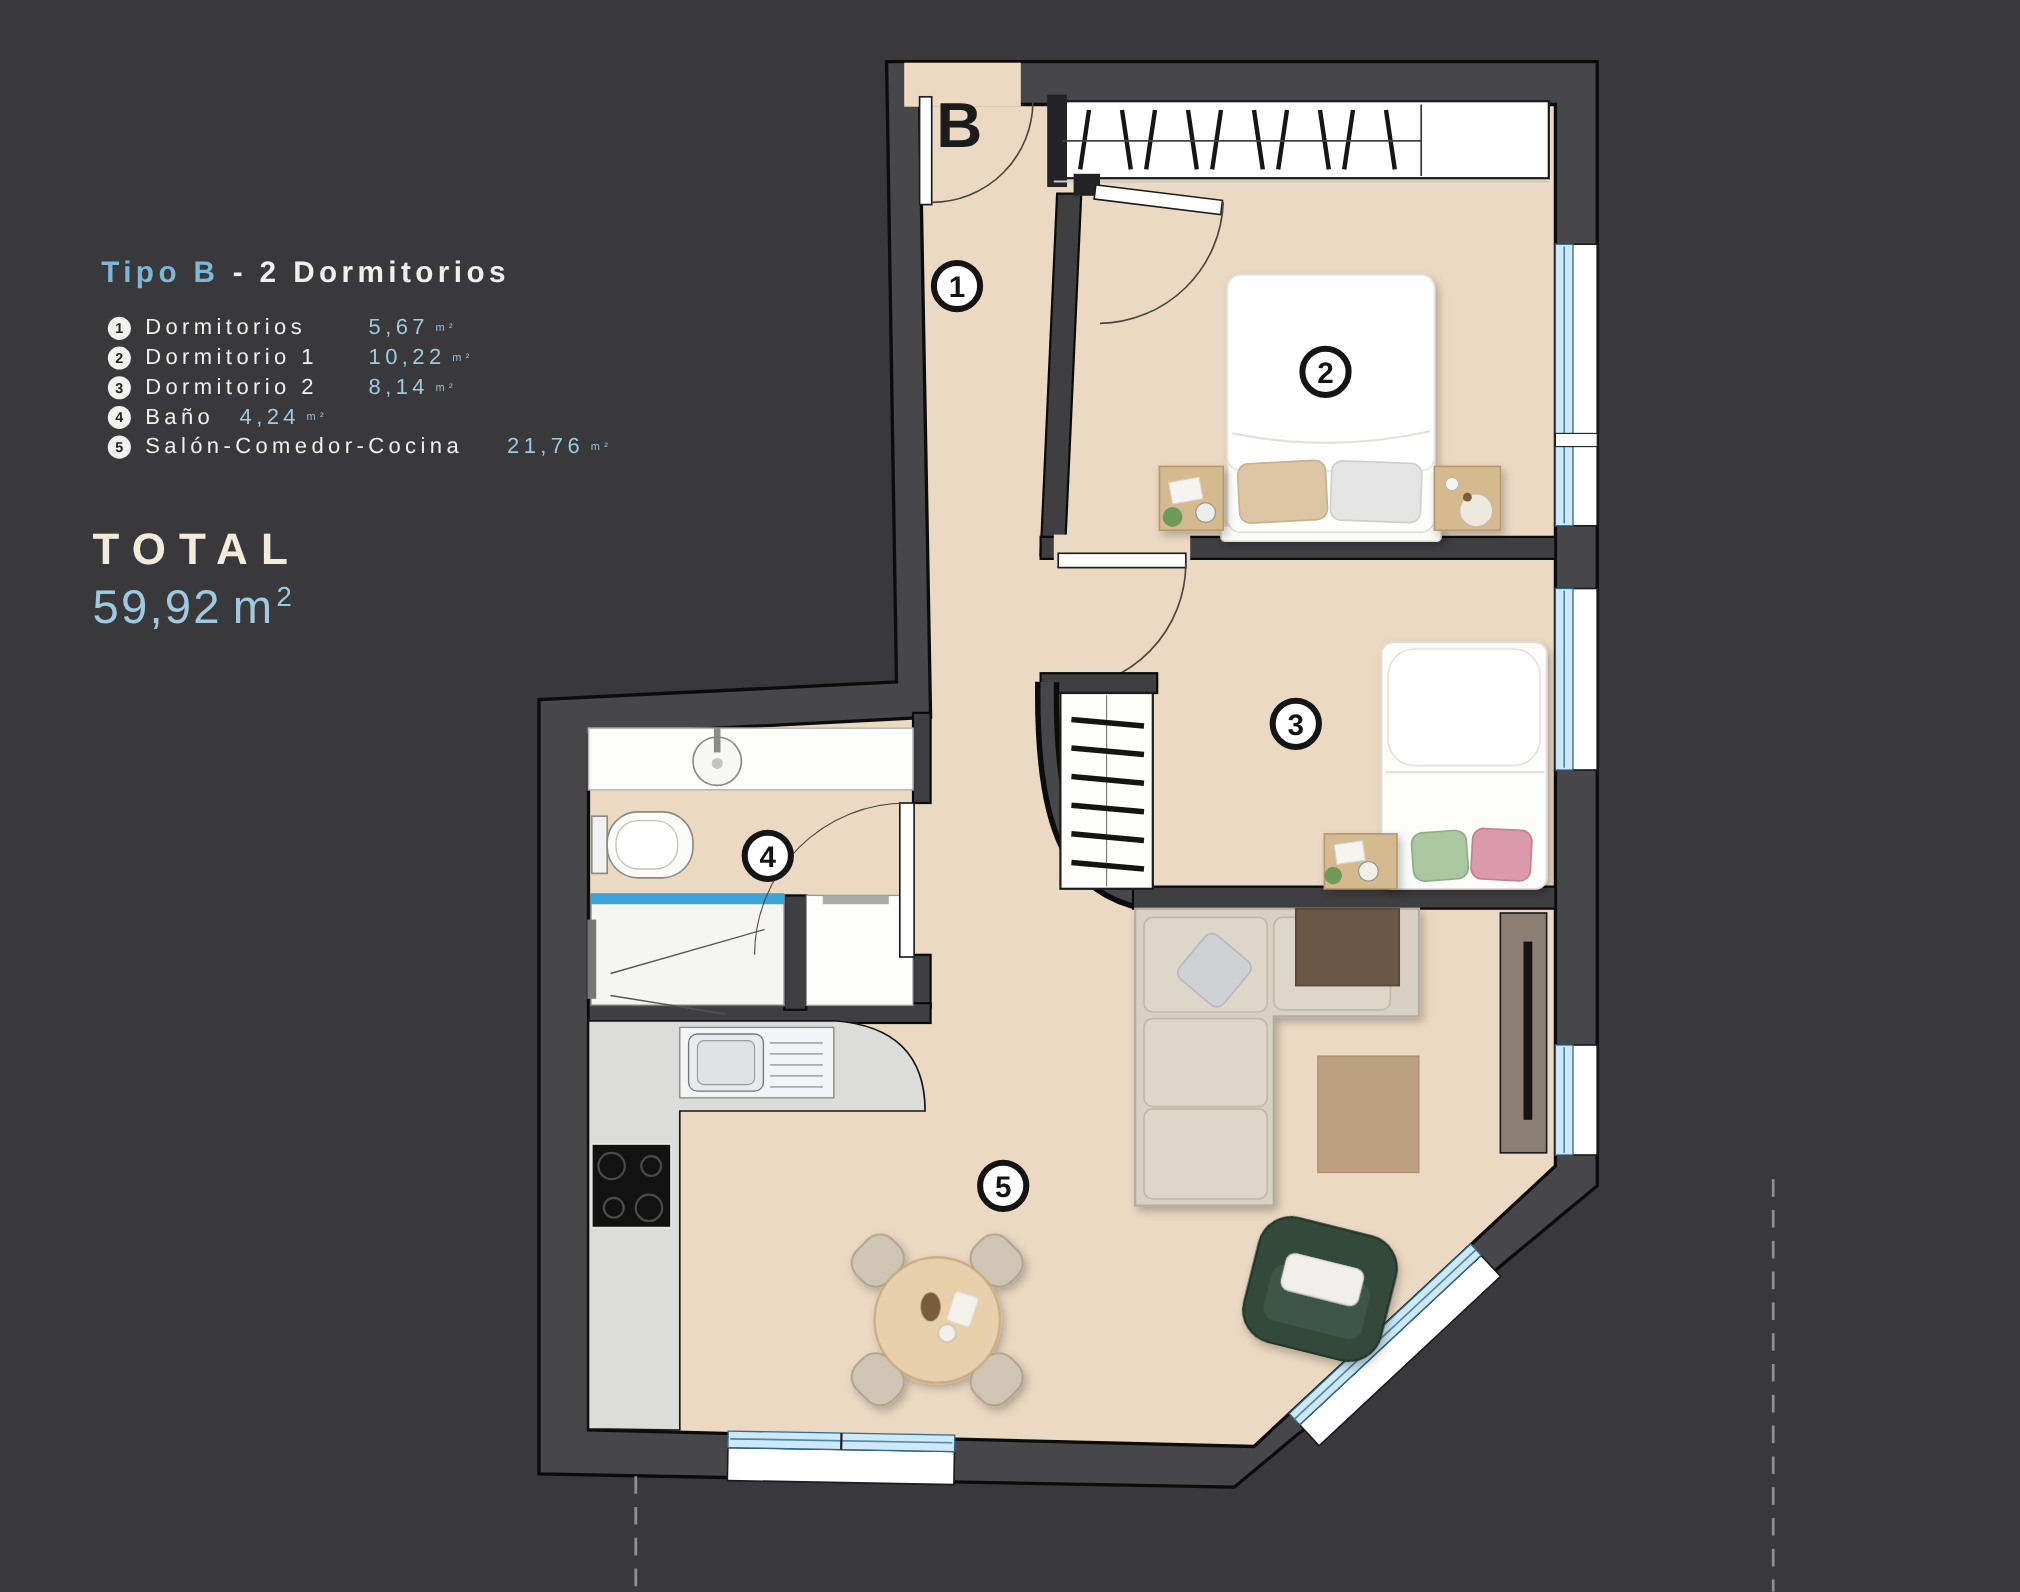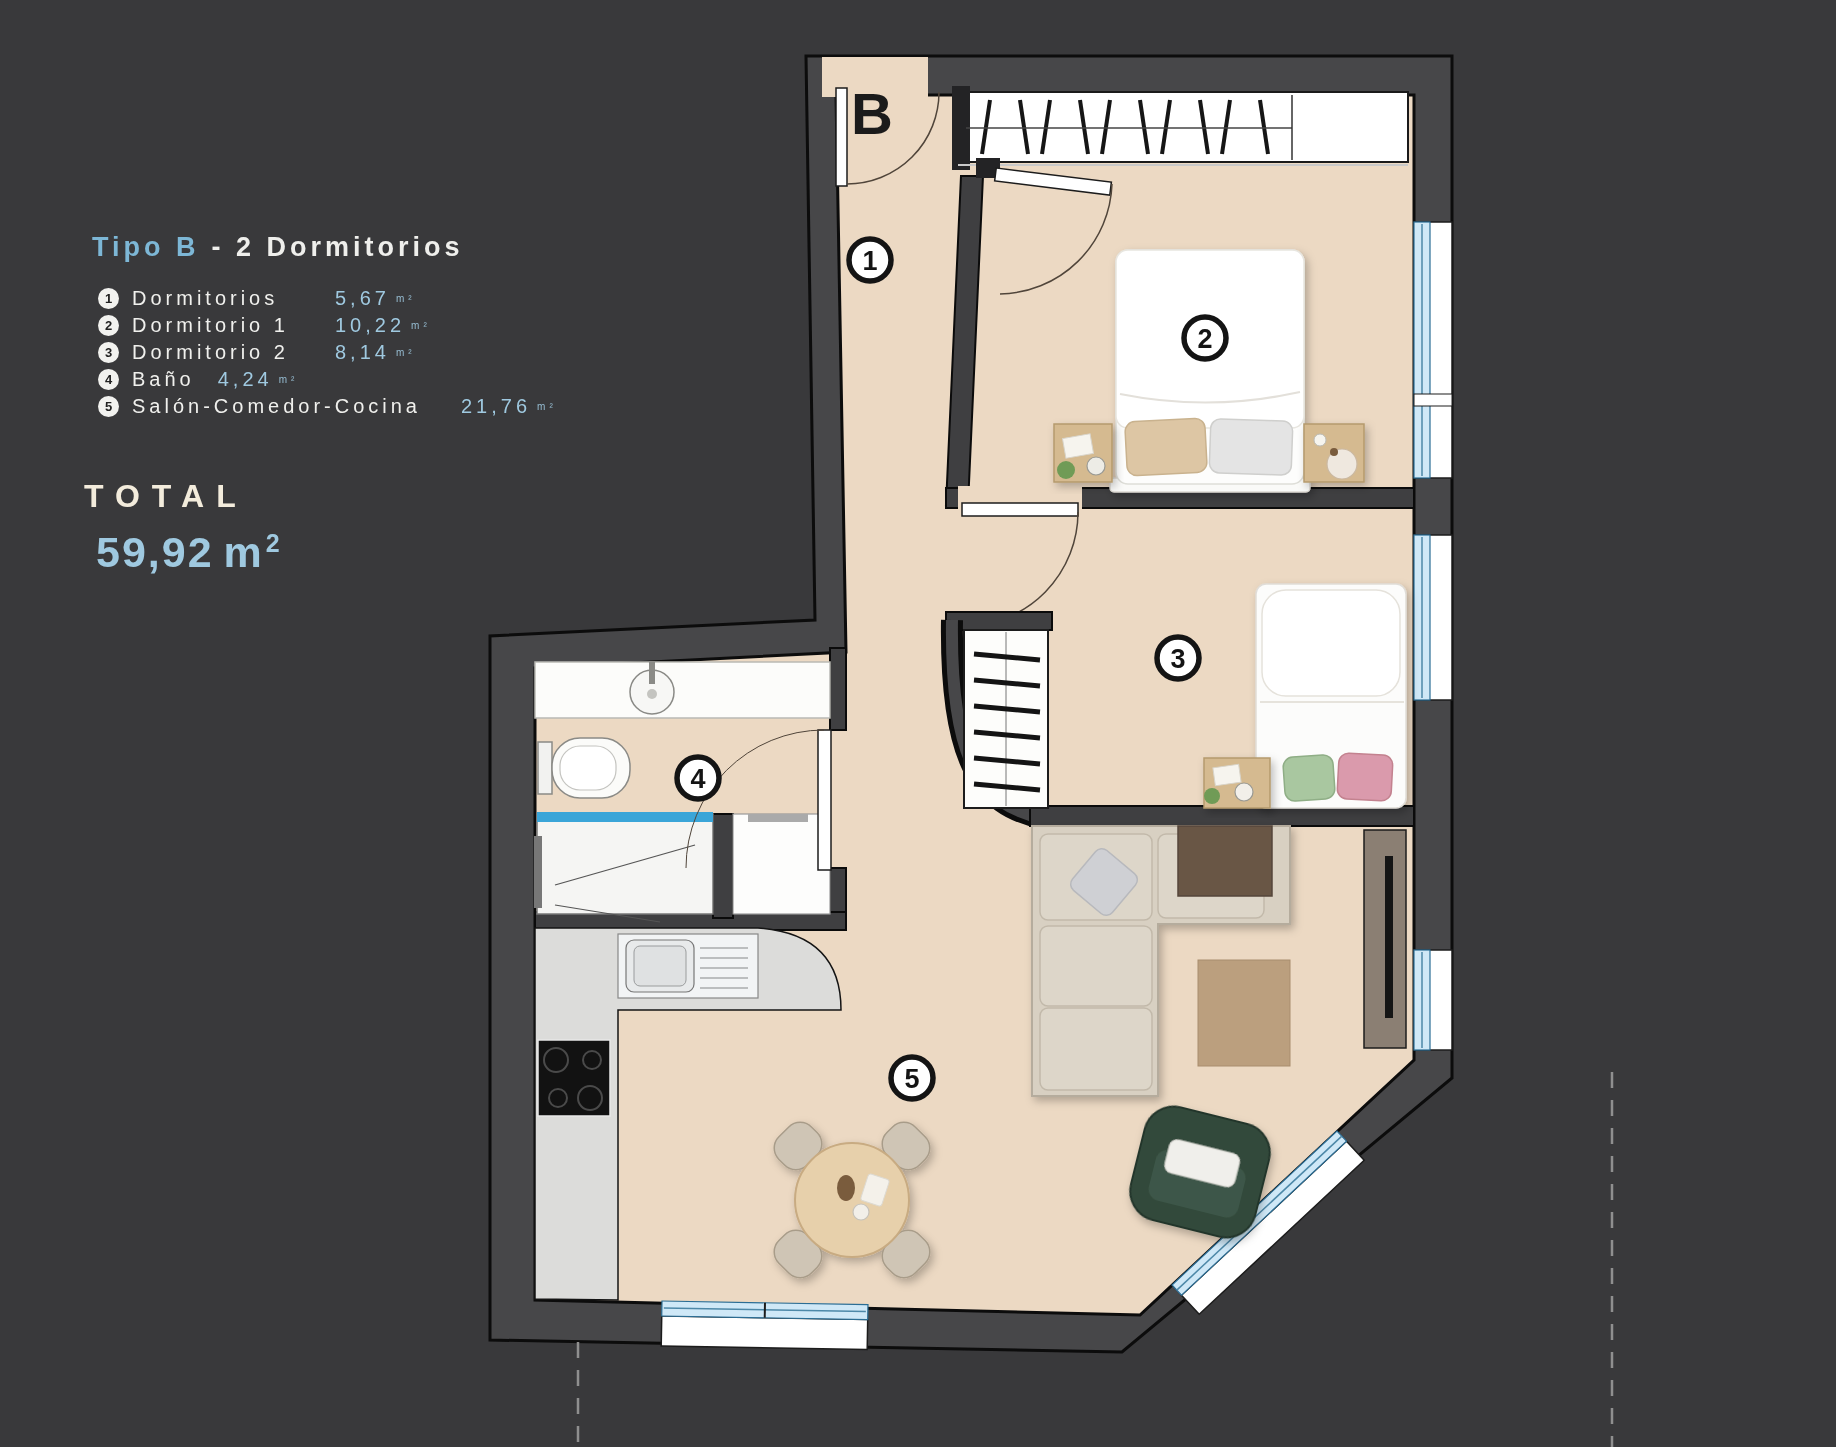--- a/index.html
+++ b/index.html
@@ -22,22 +22,22 @@
   .legend li{display:flex;align-items:center;height:27px;font-size:20px;letter-spacing:4px;white-space:nowrap}
   .badge{display:inline-flex;align-items:center;justify-content:center;flex:0 0 auto;
     width:21px;height:21px;border-radius:50%;background:#f2f2ef;color:#222;
     font-size:13px;font-weight:700;letter-spacing:0;margin-right:13px}
   .legend .name{color:#f0f0ed}
   .legend .area{color:var(--accent-blue,#9fc9e0)}
   .legend li.r1 .name,.legend li.r2 .name,.legend li.r3 .name{min-width:203px}
   .legend li.r4 .area{margin-left:23px}
   .legend li.r5 .area{margin-left:40px}
   .legend .unit{color:var(--accent-blue,#9fc9e0);font-size:10px;margin-left:6px;opacity:.9}
-  .total-label{position:absolute;left:0;top:358px;font-size:32px;font-weight:700;letter-spacing:12px;color:var(--cream,#f3ecdc)}
-  .total-value{position:absolute;left:12px;top:408px;font-size:43px;font-weight:700;letter-spacing:2px;color:var(--accent-blue,#9fc9e0);white-space:nowrap}
+  .total-label{position:absolute;left:0;top:358px;font-size:40px;font-weight:700;letter-spacing:12px;color:var(--cream,#f3ecdc)}
+  .total-value{position:absolute;left:0;top:408px;font-size:43px;font-weight:400;letter-spacing:2px;color:var(--accent-blue,#9fc9e0);white-space:nowrap}
   .total-value .tunit{margin-left:10px}
   .total-value sup{font-size:25px;vertical-align:super;margin-left:2px}
   svg.plan{position:absolute;left:440px;top:30px}
   svg text{font-family:"Liberation Sans", sans-serif}
 </style>
 </head>
 <body>
 
 <aside class="info">
   <h2 class="subtitle"><span class="accent2">Tipo B</span><span>- 2  Dormitorios</span></h2>

